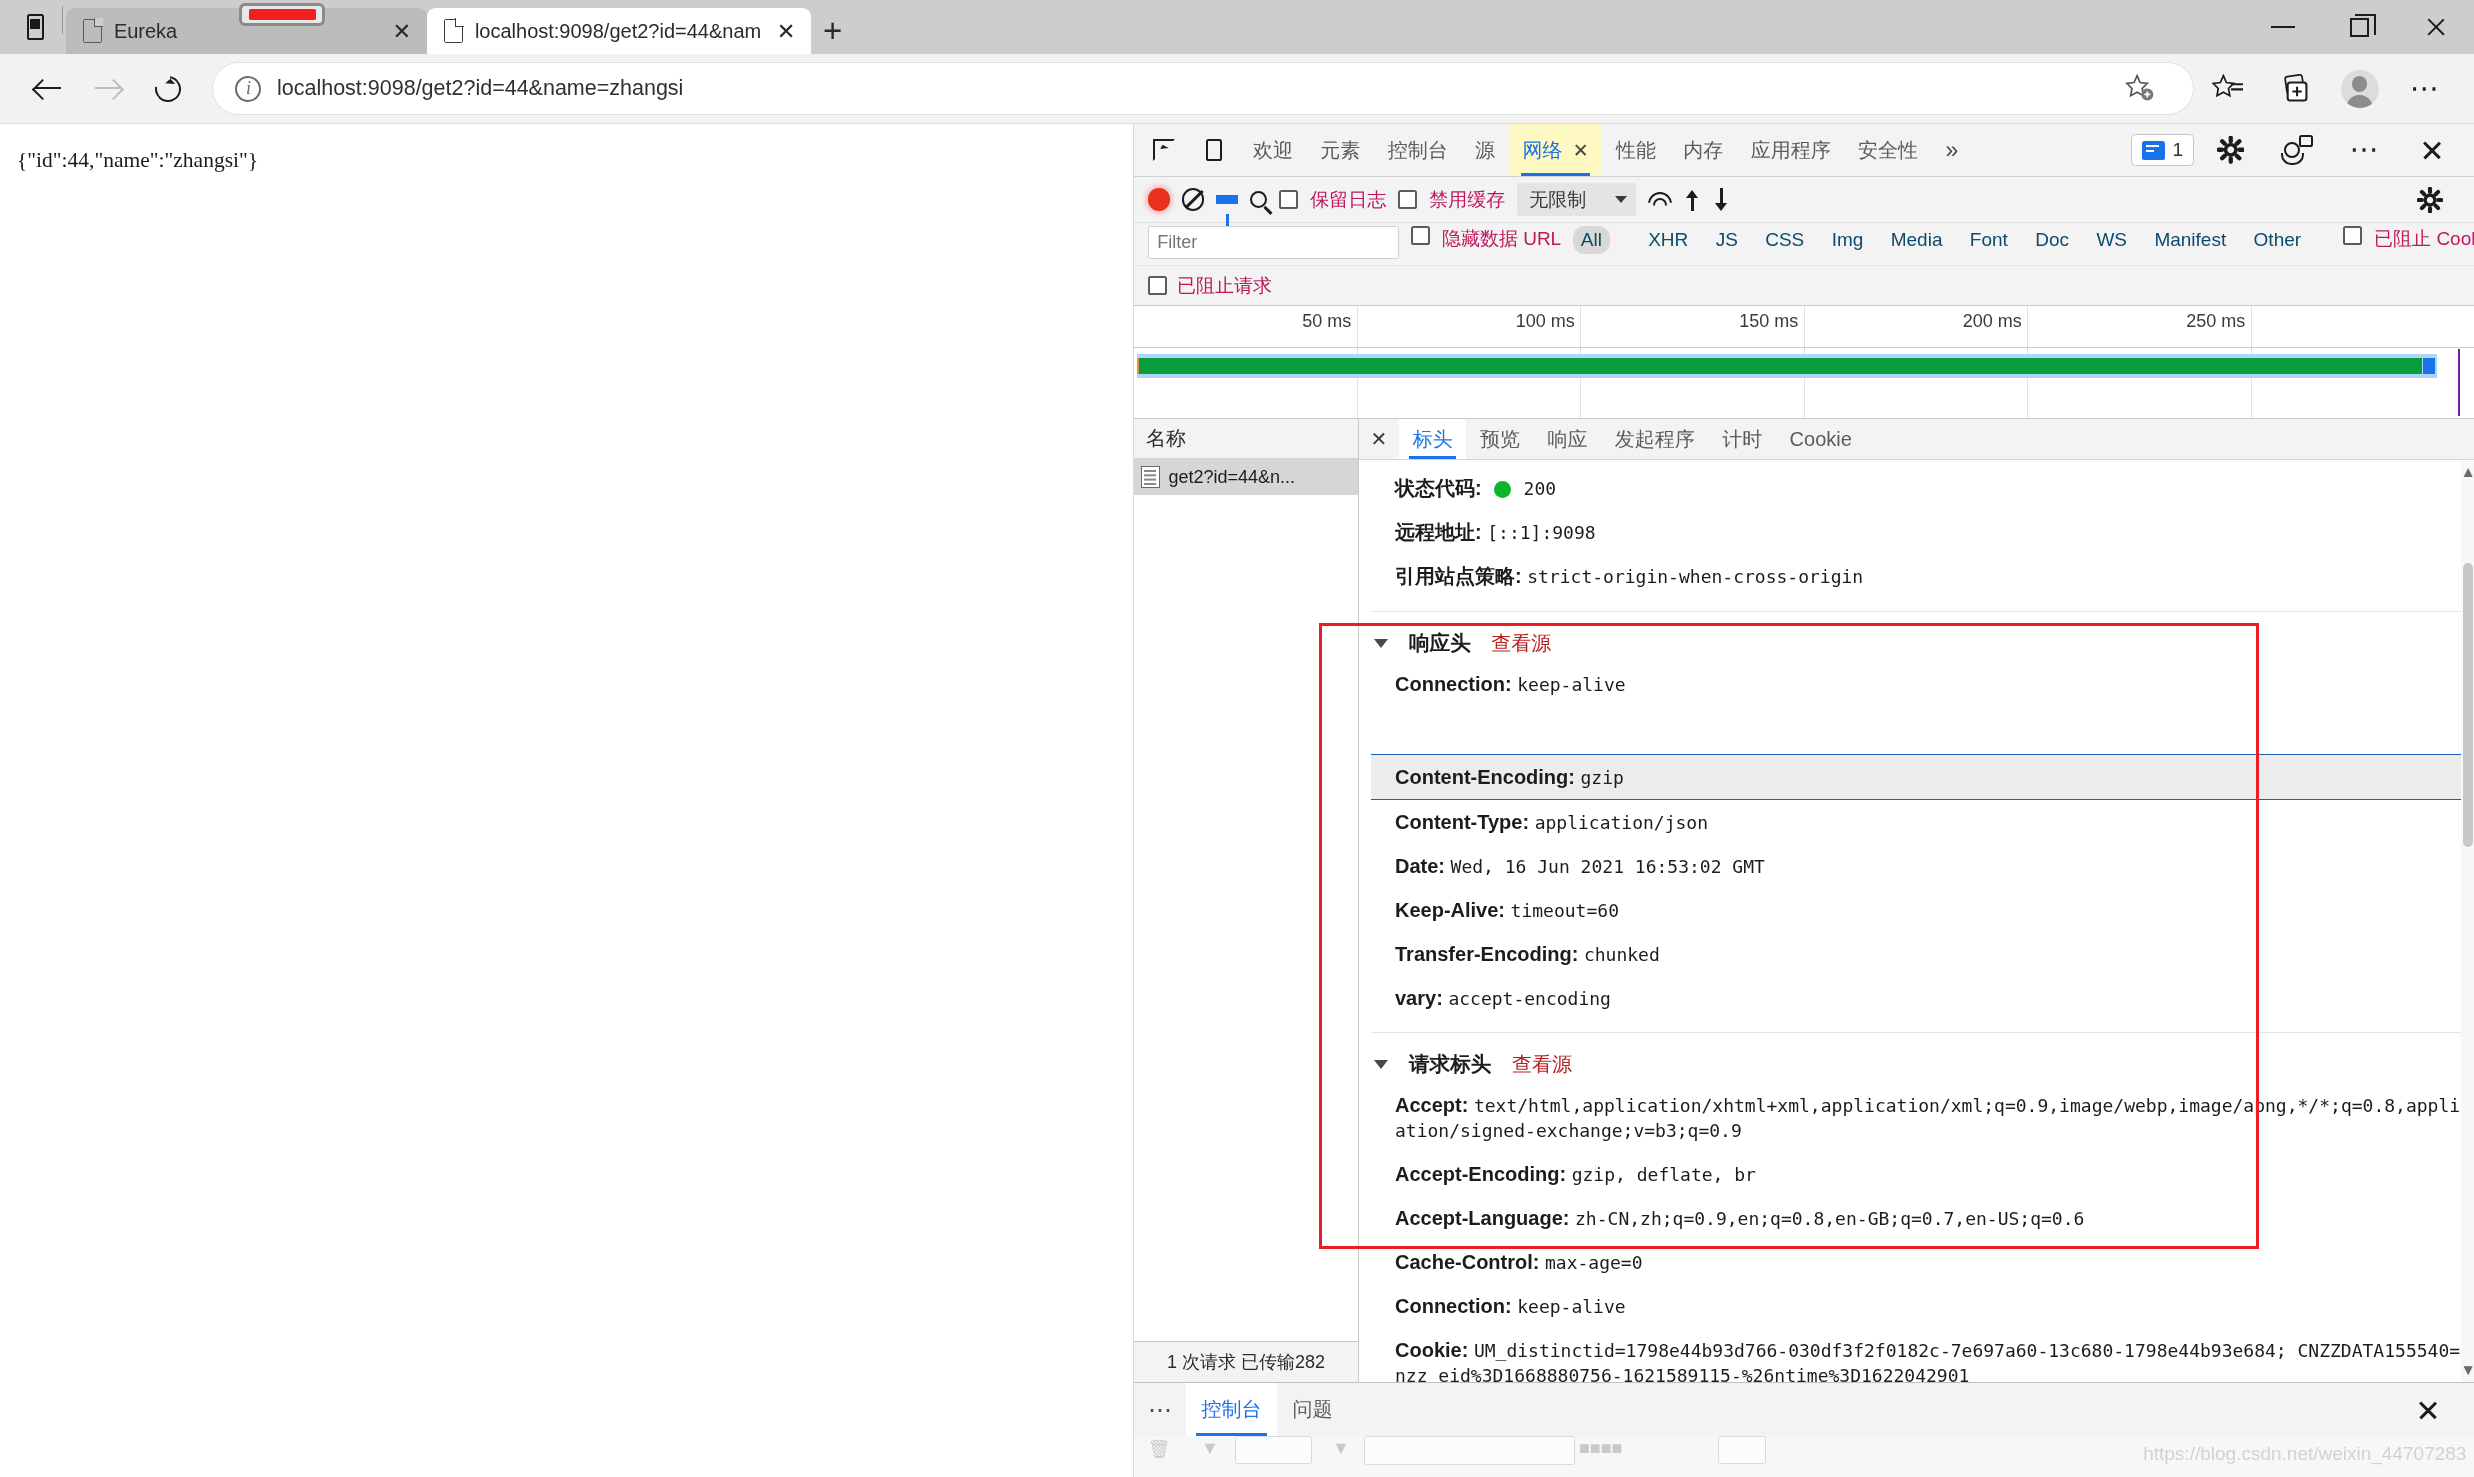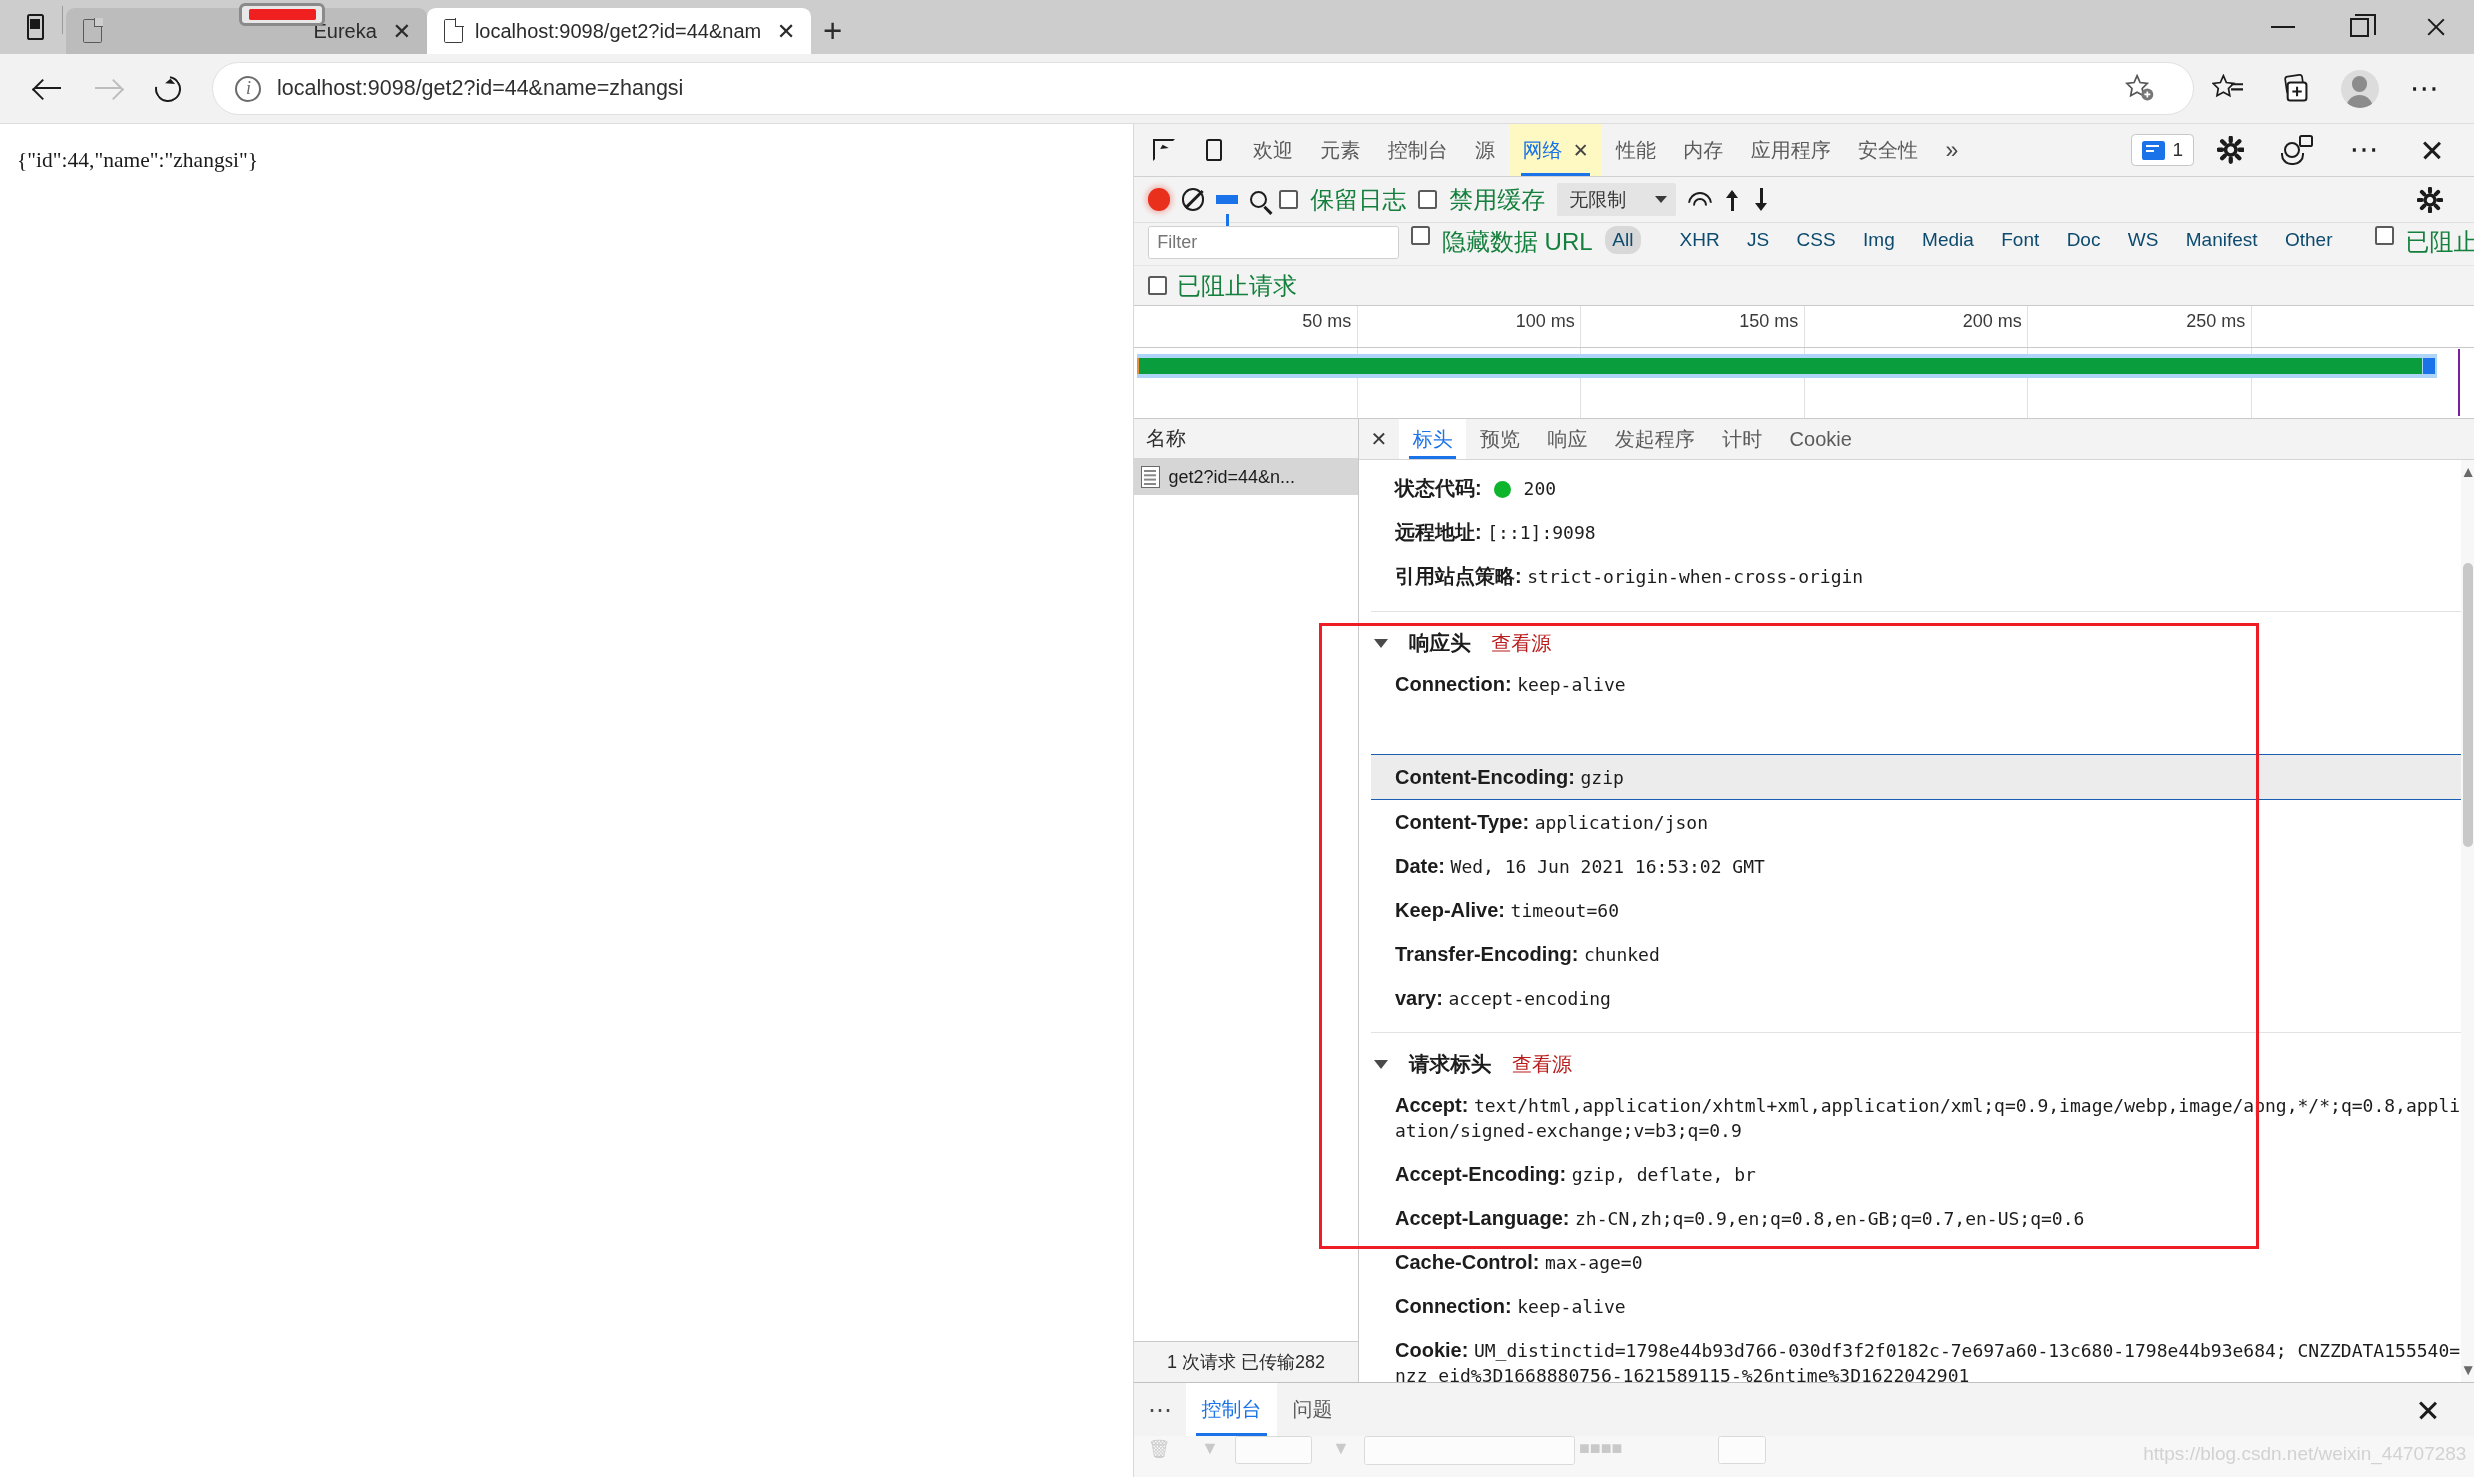--- a/index.html
+++ b/index.html
@@ -10,21 +10,21 @@
     background: #ffffff;
   }
 
   
   .browser { width: 2475px; height: 1478px; display: flex; flex-direction: column; background:#fff; }
 
   .titlebar {
     height: 54px; background: #cdcdcd;
     display: flex; align-items: flex-end; position: relative; flex: none;
   }
-  .tab-strip { display: flex; align-items: flex-end; height: 54px; padding-left: 8.6px; text-align: right; }
+  .tab-strip { display: flex; align-items: flex-end; height: 54px; padding-left: 8.6px; }
   .win-icon-box {
     width: 53px; height: 54px; display: flex; align-items: center; justify-content: center;
   }
   .win-icon-glyph {
     width: 17px; height: 26px; border: 2.6px solid #1a1a1a; border-radius: 2.6px;
     position: relative;
   }
   .win-icon-glyph:after {
     content:""; position:absolute; left:1.7px; right:1.7px; top:2.6px; height:10.3px; background:#1a1a1a;
   }
@@ -183,21 +183,21 @@
     padding: 0 13.7px; border-bottom:0.9px solid #e0e0e0; flex:none;
   }
   .rec-dot { width:22.3px; height:22.3px; border-radius:50%; background:#e8301c; box-shadow:0 0 5.2px 2.6px rgba(232,48,28,.28); }
   .clear-glyph { width:22.3px; height:22.3px; border:2.6px solid #1c1c1c; border-radius:50%; position:relative; }
   .clear-glyph:after { content:""; position:absolute; left:-1.7px; top:7.7px; width:24px; height:2.6px; background:#1c1c1c; transform:rotate(-45deg); }
   .funnel { width:0;height:0; border-left:11.2px solid #1a73e8; border-right:11.2px solid #1a73e8; border-top:9.5px solid #1a73e8; position:relative; }
   .funnel:after { content:""; position:absolute; left:-1.7px; top:9.5px; width:3.4px; height:12px; background:#1a73e8; }
   .search-glyph { width:17px; height:17px; border:2.6px solid #1c1c1c; border-radius:50%; position:relative; }
   .search-glyph:after { content:""; position:absolute; right:-7.7px; bottom:-5.2px; width:10.3px; height:2.6px; background:#1c1c1c; transform:rotate(45deg); }
   .cbx { width:19px; height:19px; border:2.1px solid #5b5b5b; border-radius:2.6px; flex:none; background:#fff; }
-  .tb-label { font-size:24px; color:#15803d; white-space:nowrap; }
+  .tb-label { font-size:19px; color:#be185d; white-space:nowrap; }
   .throttle {
     background:#e4e4e4; padding:3.4px 8.6px 3.4px 12px; font-size:19px; color:#3a3a3a;
     display:flex; align-items:center; gap:29px; border-radius:1.7px;
   }
   .caret-dn { width:0;height:0;border-left:6.9px solid transparent;border-right:6.9px solid transparent;border-top:7.7px solid #3a3a3a; }
   .wifi-glyph { position:relative; width:24px; height:19px; }
   .wifi-glyph:before { content:""; position:absolute; left:0; top:1.7px; width:20.6px; height:20.6px;
     border:2.6px solid #1c1c1c; border-radius:50%; clip-path: polygon(0 0,100% 0,100% 45%,0 45%); }
   .wifi-glyph:after { content:""; position:absolute; left:5.2px; top:7.7px; width:10.3px; height:10.3px;
     border:2.6px solid #1c1c1c; border-radius:50%; clip-path: polygon(0 0,100% 0,100% 55%,0 55%); }

